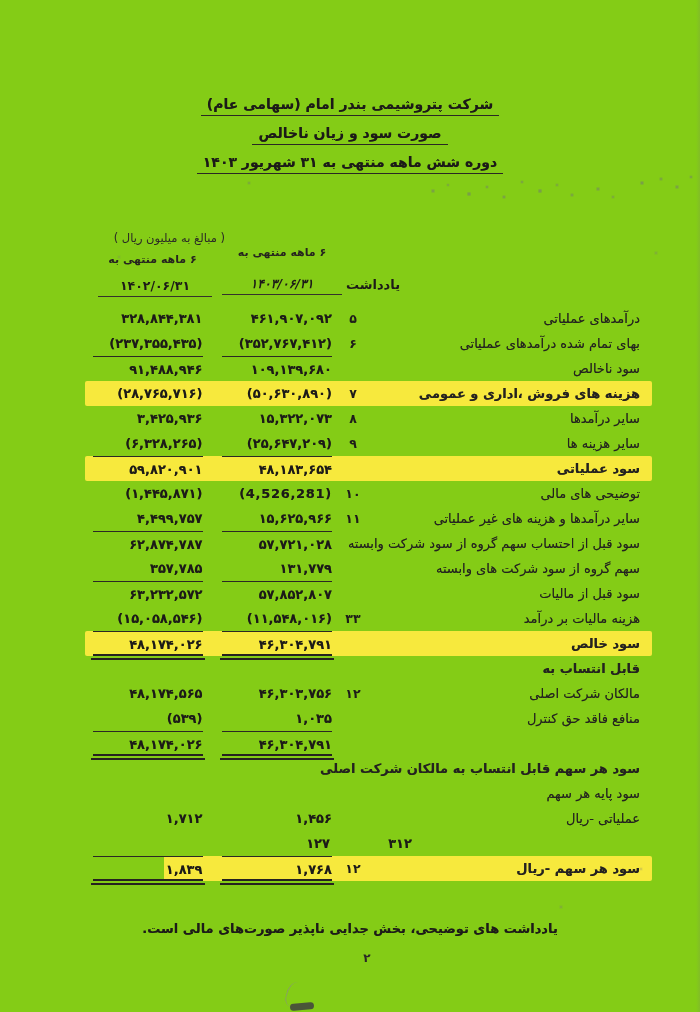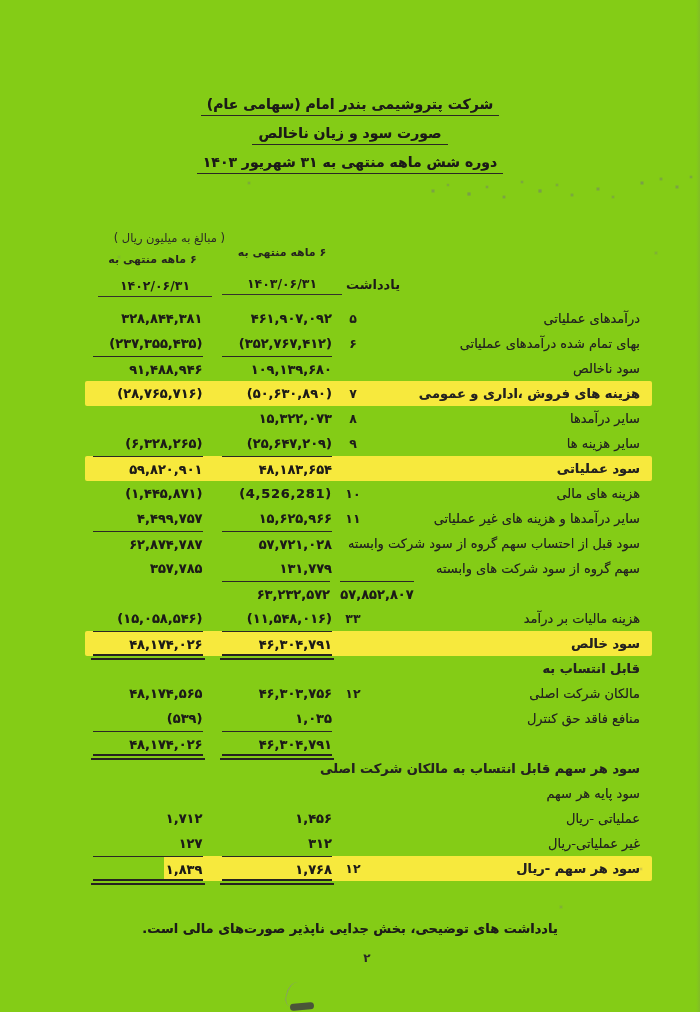--- a/index.html
+++ b/index.html
@@ -17,21 +17,21 @@
   }
   
   .unit-note{position:absolute;top:231px;left:95px;width:130px;text-align:right;
     font-size:11.5px;color:#2b2926;}
   .p-label{position:absolute;font-size:11px;color:#26241f;text-align:center;font-weight:bold;}
   .p-label.cur{top:246px;left:222px;width:120px;}
   .p-label.pri{top:253px;left:95px;width:115px;}
   .p-date{position:absolute;font-size:12.5px;font-weight:bold;color:#1d1b18;
     text-align:center;border-bottom:1.6px solid #35322c;padding-bottom:3px;
     direction:ltr;}
-  .p-date.cur{top:276px;left:222px;width:120px;}
+  .p-date.cur{top:276px;left:222px;width:120px;font-style:italic;}
   .p-date.pri{top:278px;left:98px;width:114px;}
   .note-head{position:absolute;top:277px;left:338px;width:70px;text-align:center;
     font-size:13px;font-weight:bold;color:#1d1b18;}
   
   .rows{position:absolute;top:306px;left:85px;width:567px;}
   .row{
     display:grid;grid-template-columns:230px 80px 120px 137px;
     direction:rtl;height:25px;line-height:25px;position:relative;
   }
   .cell{height:25px;}
@@ -166,20 +166,23 @@
         <div class="cell cell-pri">
           <div class="amt">(۲۸,۷۶۵,۷۱۶)</div>
         </div>
       </div>
       <div class="row">
         <div class="cell cell-label">سایر درآمدها</div>
         <div class="cell cell-note">۸</div>
         <div class="cell cell-cur">
           <div class="amt">۱۵,۳۲۲,۰۷۳</div>
         </div>
+        <div class="cell cell-pri">
+          <div class="amt">۳,۴۲۵,۹۳۶</div>
+        </div>
       </div>
       <div class="row">
         <div class="cell cell-label">سایر هزینه ها</div>
         <div class="cell cell-note">۹</div>
         <div class="cell cell-cur">
           <div class="amt">(۲۵,۶۴۷,۲۰۹)</div>
         </div>
         <div class="cell cell-pri">
           <div class="amt">(۶,۳۲۸,۲۶۵)</div>
         </div>
@@ -188,21 +191,21 @@
         <div class="cell cell-label">سود عملیاتی</div>
         <div class="cell cell-note"></div>
         <div class="cell cell-cur">
           <div class="amt">۴۸,۱۸۳,۶۵۴</div>
         </div>
         <div class="cell cell-pri">
           <div class="amt">۵۹,۸۲۰,۹۰۱</div>
         </div>
       </div>
       <div class="row">
-        <div class="cell cell-label">هزینه های مالی</div>
+        <div class="cell cell-label">توضیحی های مالی</div>
         <div class="cell cell-note">۱۰</div>
         <div class="cell cell-cur">
           <div class="amt">(4,526,281)</div>
         </div>
         <div class="cell cell-pri">
           <div class="amt">(۱,۴۴۵,۸۷۱)</div>
         </div>
       </div>
       <div class="row">
         <div class="cell cell-label">سایر درآمدها و هزینه های غیر عملیاتی</div>
@@ -228,20 +231,21 @@
         <div class="cell cell-label">سهم گروه از سود شرکت های وابسته</div>
         <div class="cell cell-note"></div>
         <div class="cell cell-cur">
           <div class="amt">۱۳۱,۷۷۹</div>
         </div>
         <div class="cell cell-pri">
           <div class="amt">۳۵۷,۷۸۵</div>
         </div>
       </div>
       <div class="row ra">
+        <div class="cell cell-label">سود قبل از مالیات</div>
         <div class="cell cell-note"></div>
         <div class="cell cell-cur">
           <div class="amt">۵۷,۸۵۲,۸۰۷</div>
         </div>
         <div class="cell cell-pri">
           <div class="amt">۶۳,۲۳۲,۵۷۲</div>
         </div>
       </div>
       <div class="row">
         <div class="cell cell-label">هزینه مالیات بر درآمد</div>
@@ -327,21 +331,20 @@
         <div class="cell cell-label">عملیاتی -ریال</div>
         <div class="cell cell-note"></div>
         <div class="cell cell-cur">
           <div class="amt">۱,۴۵۶</div>
         </div>
         <div class="cell cell-pri">
           <div class="amt">۱,۷۱۲</div>
         </div>
       </div>
       <div class="row">
-        <div class="cell cell-label">غیر عملیاتی-ریال</div>
         <div class="cell cell-note"></div>
         <div class="cell cell-cur">
           <div class="amt">۳۱۲</div>
         </div>
         <div class="cell cell-pri">
           <div class="amt">۱۲۷</div>
         </div>
       </div>
       <div class="row hl hl-inset ra db b">
         <div class="cell cell-label">سود هر سهم -ریال</div>

